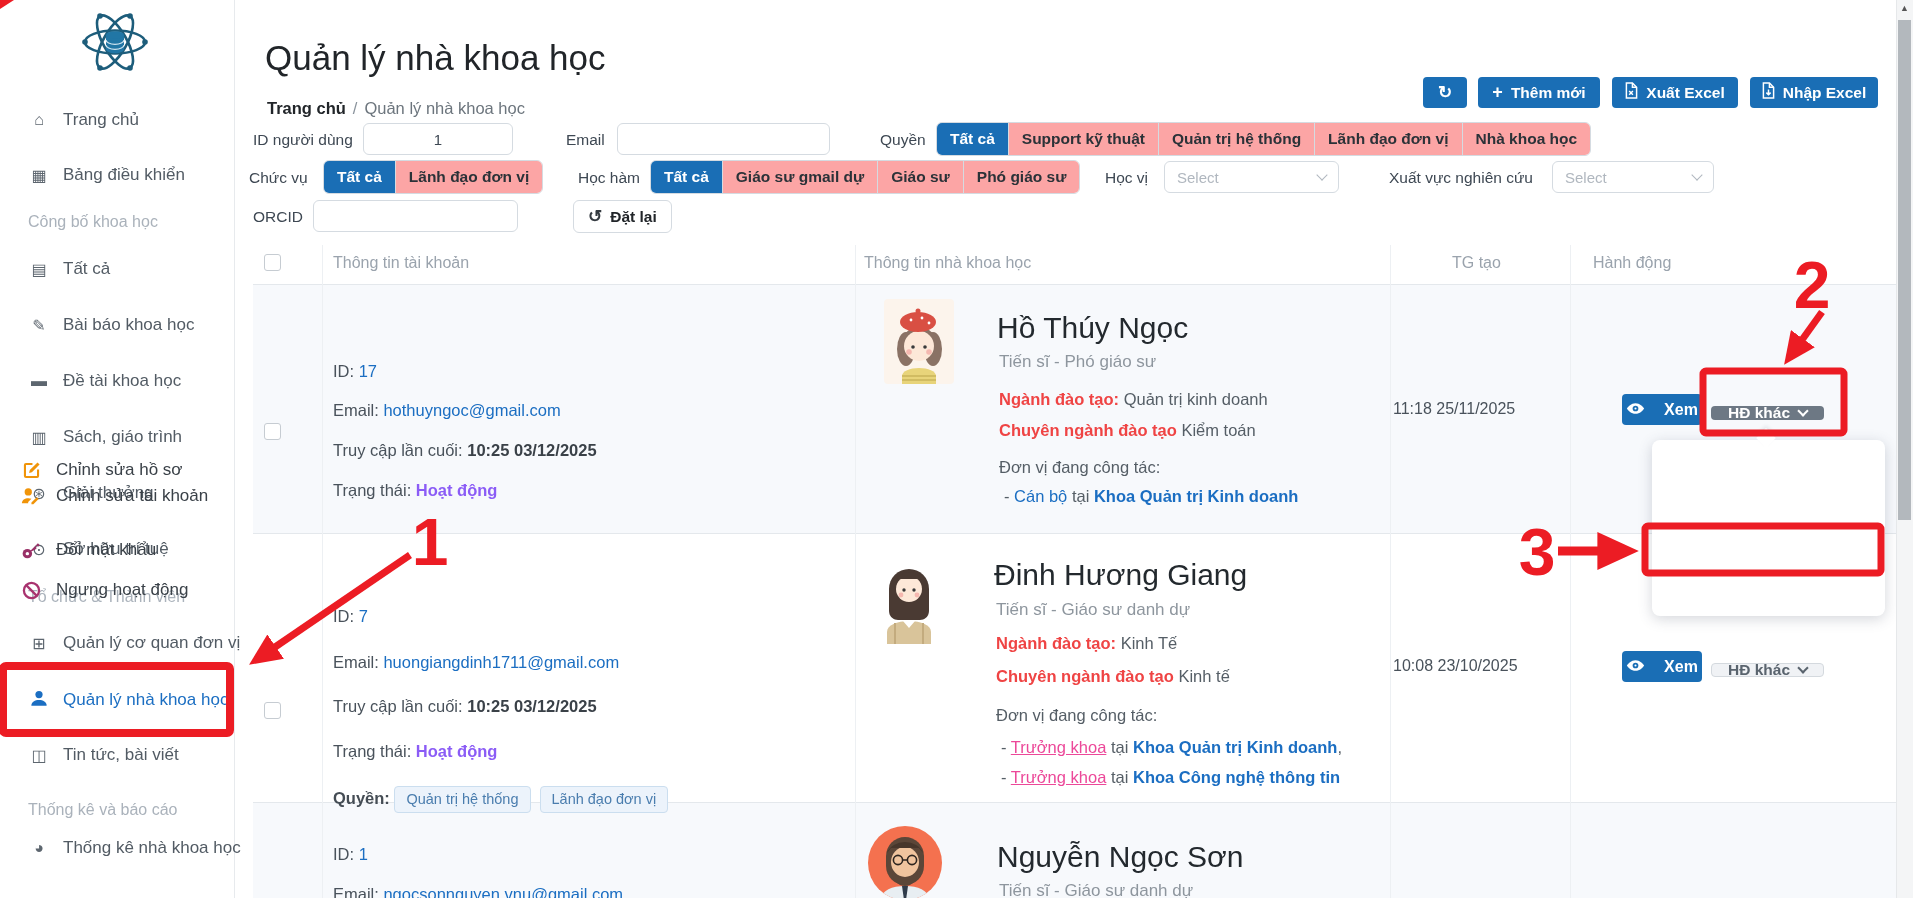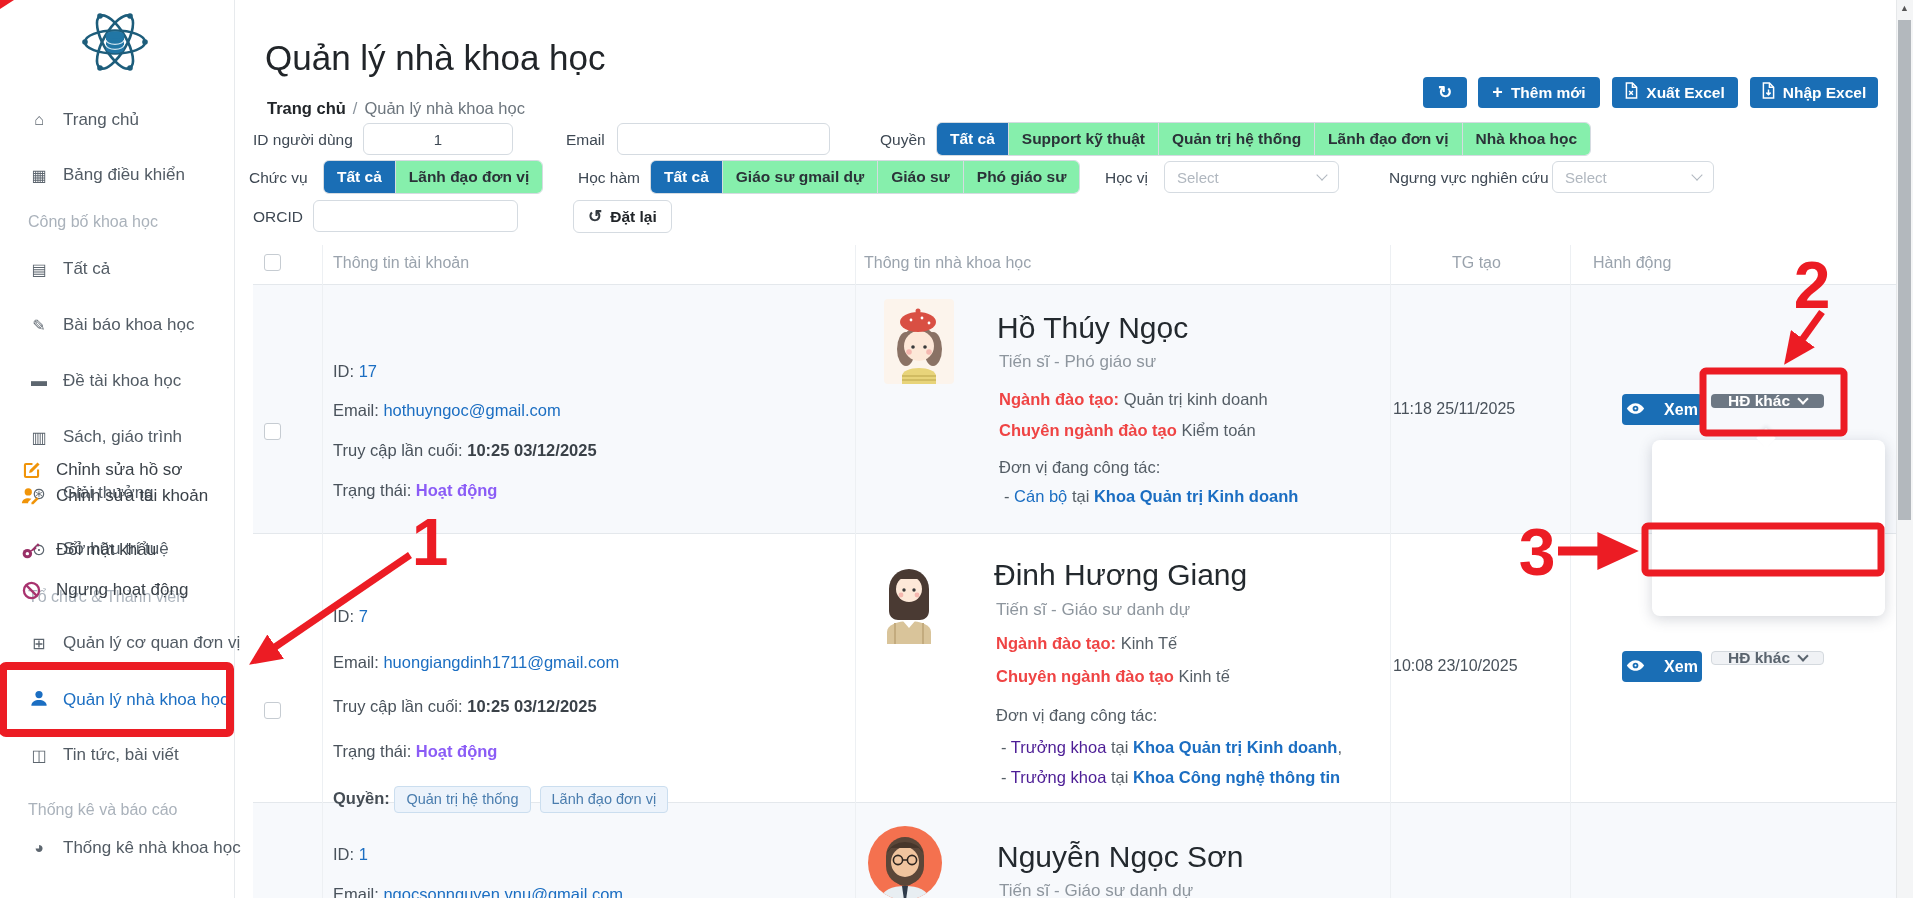--- a/index.html
+++ b/index.html
@@ -22,21 +22,21 @@
 
   
   .btn-blue { position:absolute; height:31px; background:#1a6eb5; color:#fff; border-radius:4px;
     display:flex; align-items:center; justify-content:center; gap:8px; font-size:15.5px; font-weight:600; cursor:pointer; }
 
   
   .flabel { position:absolute; font-size:15.5px; color:#3e4853; line-height:33px; white-space:nowrap; }
   .inp { position:absolute; height:32px; border:1px solid #d5dbe1; border-radius:6px; background:#fff;
     font-family:"Liberation Sans",sans-serif; font-size:15px; color:#3e4853; padding:0 10px; outline:none; }
   .bgroup { position:absolute; display:inline-flex; height:34px; border:1px solid #d5dbe1; border-radius:6px; overflow:hidden; background:#fff; }
-  .bg-btn { padding:0 13px; font-size:15.5px; font-weight:600; line-height:32px; color:#2b3238; background:#86efac;
+  .bg-btn { padding:0 13px; font-size:15.5px; font-weight:600; line-height:32px; color:#2b3238; background:#fca5a5;
     border-right:1px solid #d5dbe1; cursor:pointer; white-space:nowrap; }
   .bg-btn:last-child { border-right:none; }
   .bg-btn.on { background:#1a6eb5; color:#fff; }
   .selectbox { position:absolute; height:32px; border:1px solid #d5dbe1; border-radius:6px; background:#fff;
     display:flex; align-items:center; justify-content:space-between; padding:0 12px; font-size:15px; color:#b0b7bf; cursor:pointer; }
   .chev { width:8px; height:8px; border-right:1.8px solid currentColor; border-bottom:1.8px solid currentColor;
     transform:rotate(45deg); display:inline-block; position:relative; top:-2px; }
   .btn-reset { position:absolute; height:33px; border:1px solid #d5dbe1; border-radius:6px; background:#fff;
     display:flex; align-items:center; gap:8px; padding:0 14px; font-size:15.5px; color:#212529; font-weight:600; cursor:pointer; }
   .btn-reset .undo { font-size:17px; font-weight:700; color:#343a40; }
@@ -49,29 +49,29 @@
   .cb { position:absolute; width:17px; height:17px; border:1.5px solid #c6ccd2; border-radius:3px; background:#fff; cursor:pointer; }
   .acc-line { position:absolute; font-size:16.5px; color:#49525b; white-space:nowrap; }
   .lnk { color:#1b6ec2; cursor:pointer; }
   .bold { font-weight:700; color:#3a4148; }
   .grn { color:#8b5cf6; font-weight:700; }
   .name { position:absolute; font-size:30px; color:#23292e; white-space:nowrap; }
   .sub { position:absolute; font-size:17px; color:#8e969e; white-space:nowrap; }
   .det { position:absolute; font-size:16.5px; color:#555e66; white-space:nowrap; }
   .det .lb { font-weight:700; color:#ef4444; }
   .unit { color:#1b6ec2; font-weight:700; cursor:pointer; }
-  .role-red { color:#4c1d95; cursor:pointer; }
+  .role-red { color:#ec4899; cursor:pointer;text-decoration:underline; }
   .role-blue { color:#1b6ec2; cursor:pointer; }
   .badge { display:inline-block; height:27px; line-height:25px; padding:0 11px; margin-right:9px; background:#ecf3fb;
     border:1px solid #cbdeef; border-radius:4px; color:#4a7dae; font-size:14.5px; }
   .tg { position:absolute; font-size:16px; color:#49525b; white-space:nowrap; }
   .btn-view { position:absolute; width:80px; height:31px; background:#1a6eb5; border-radius:4px; color:#fff;
     display:flex; align-items:center; justify-content:center; gap:19px; font-size:16px; font-weight:600; cursor:pointer;text-align:right; }
   .btn-more { position:absolute; width:113px; height:14px; border-radius:4px; display:flex; align-items:center;
-    justify-content:center; gap:9px; font-size:15.5px; font-weight:600; cursor:pointer; }
+    justify-content:center; gap:9px; font-size:15.5px; font-weight:600; cursor:pointer;margin-top:12px; }
   .more-dark { background:#6d7884; color:#fff; }
   .more-light { background:#f0f2f5; color:#5a646e; border:1px solid #d4d9de; }
 
   
   .dd { position:absolute; left:1652px; top:440px; width:233px; height:176px; background:#fff; border-radius:8px;
     box-shadow:0 3px 14px rgba(60,70,90,.22); z-index:6; }
   .dd-caret { position:absolute; left:1759px; top:431px; width:14px; height:14px; background:#fff; transform:rotate(45deg);
     box-shadow:-2px -2px 4px rgba(60,70,90,.10); z-index:7; }
   .dd-item { position:absolute; left:0; width:233px; height:40px; display:flex; align-items:center; gap:15px;
     padding:0 21px; font-size:17px; color:#3a4148; cursor:pointer; z-index:8; }
@@ -224,21 +224,21 @@
   <span class="bg-btn on">Tất cả</span>
   <span class="bg-btn">Giáo sư gmail dự</span>
   <span class="bg-btn">Giáo sư</span>
   <span class="bg-btn">Phó giáo sư</span>
 </div>
 <div class="flabel" style="left:1105px;top:161px">Học vị</div>
 <div class="selectbox" style="left:1164px;top:161px;width:175px">
   <span>Select</span>
     <span class="chev"></span>
 </div>
-<div class="flabel" style="left:1389px;top:161px">Ngưng vực nghiên cứu</div>
+<div class="flabel" style="left:1389px;top:161px">Xuất vực nghiên cứu</div>
 <div class="selectbox" style="left:1552px;top:161px;width:162px">
   <span>Select</span>
     <span class="chev"></span>
 </div>
 
 <div class="flabel" style="left:253px;top:200px">ORCID</div>
 <input class="inp" style="left: 313px; top: 200px; width: 205px;" value="">
 <div class="btn-reset" style="left:573px;top:200px">
   <span class="undo">↺</span>
     <span>Đặt lại</span>

